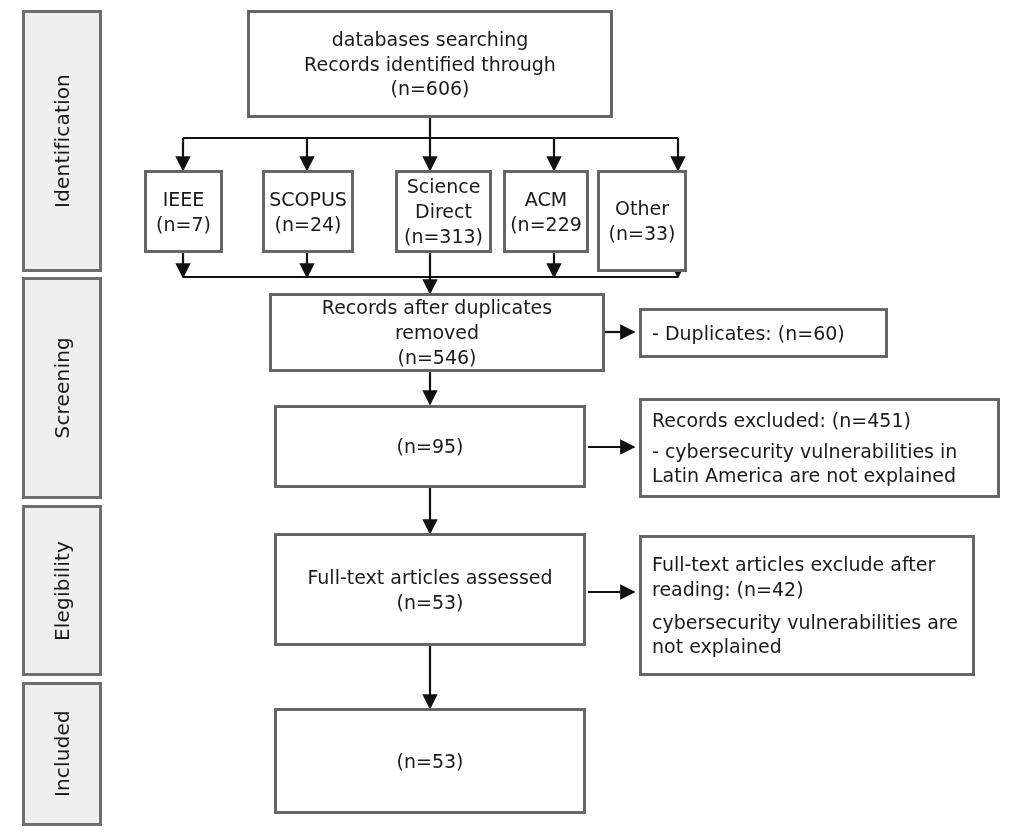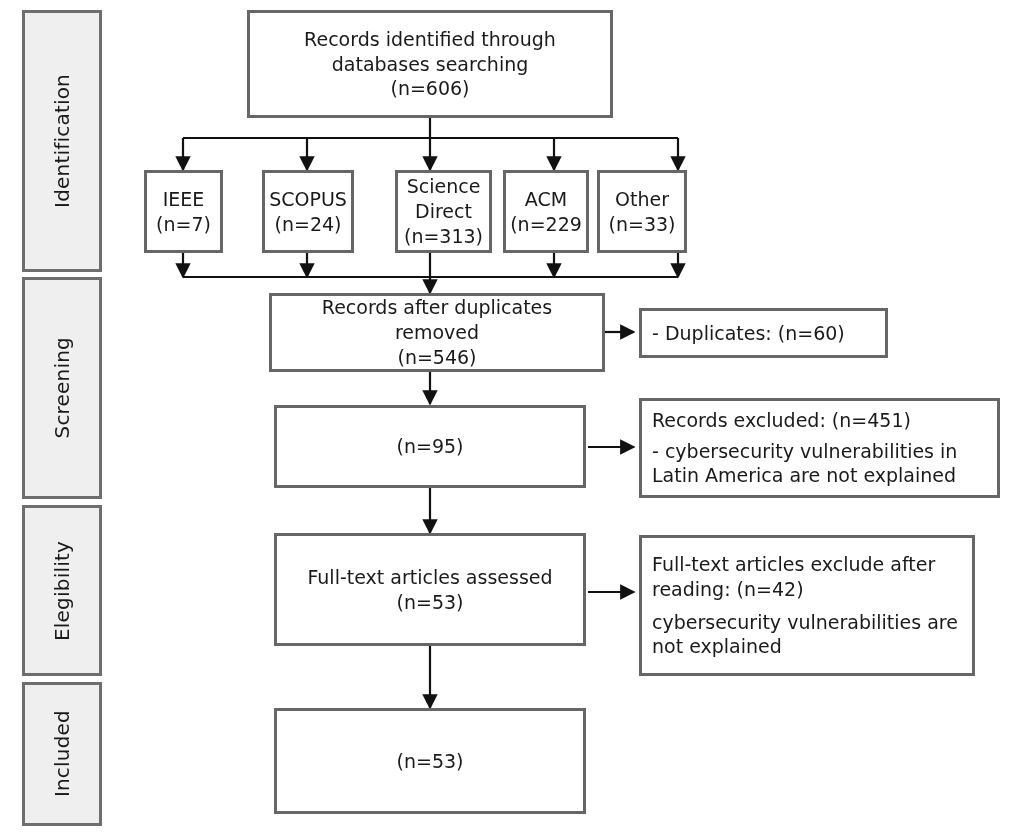--- a/index.html
+++ b/index.html
@@ -127,43 +127,43 @@
     <span class="vlabel">Screening</span>
   </div>
   <div class="stage" style="left:22px; top:505px; width:80px; height:171px;">
     <span class="vlabel">Elegibility</span>
   </div>
   <div class="stage" style="left:22px; top:682px; width:80px; height:144px;">
     <span class="vlabel">Included</span>
   </div>
 
   <div class="node" style="left:247px; top:10px; width:366px; height:108px;">
+    <span class="line">databases searching</span>
     <span class="line">Records identified through</span>
-    <span class="line">databases searching</span>
     <span class="line">(n=606)</span>
   </div>
 
   <div class="node" style="left:144px; top:170px; width:79px; height:83px;">
     <span class="line">IEEE</span>
     <span class="line">(n=7)</span>
   </div>
   <div class="node" style="left:262px; top:170px; width:92px; height:83px;">
     <span class="line">SCOPUS</span>
     <span class="line">(n=24)</span>
   </div>
   <div class="node" style="left:382px; top:170px; width:97px; height:83px;margin-left:13px;">
     <span class="line">Science</span>
     <span class="line">Direct</span>
     <span class="line">(n=313)</span>
   </div>
   <div class="node overflow" style="left:503px; top:170px; width:86px; height:83px;">
     <span class="line">ACM</span>
     <span class="line">(n=229</span>
   </div>
-  <div class="node" style="left:597px; top:170px; width:90px; height:83px;">
+  <div class="node" style="left:597px; top:170px; width:90px; height:102px;">
     <span class="line">Other</span>
     <span class="line">(n=33)</span>
   </div>
 
   <div class="node" style="left:269px; top:293px; width:336px; height:79px;">
     <span class="line">Records after duplicates</span>
     <span class="line">removed</span>
     <span class="line">(n=546)</span>
   </div>
 

